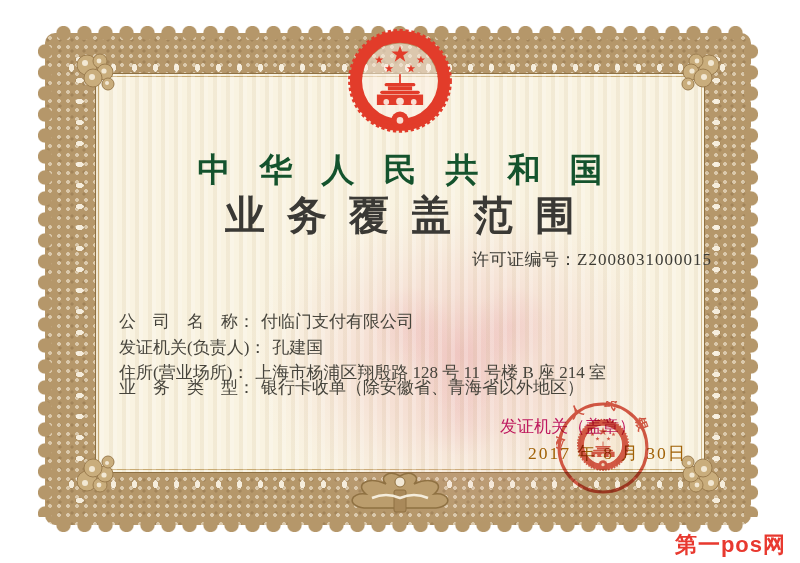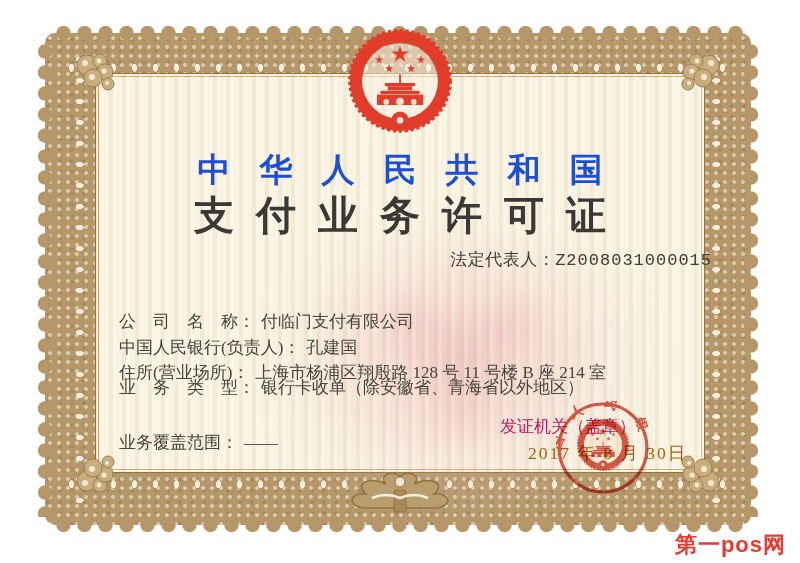--- a/index.html
+++ b/index.html
@@ -62,26 +62,26 @@
   .corner{position:absolute;width:48px;height:48px;pointer-events:none;}
   .c-tl{left:26px;top:16px;}
   .c-tr{left:632px;top:16px;transform:scaleX(-1);}
   .c-bl{left:26px;top:416px;transform:scaleY(-1);}
   .c-br{left:632px;top:416px;transform:scale(-1,-1);}
   .crest{position:absolute;left:275px;top:435px;width:160px;height:50px;pointer-events:none;}
   
   .emblem{position:absolute;left:345px;top:27px;width:110px;height:112px;color:#e23c2a;}
   .title1{position:absolute;left:0;top:148px;width:800px;text-align:center;
     font-size:33px;font-weight:bold;letter-spacing:29px;padding-left:29px;box-sizing:border-box;
-    color:#1d4ed8;}
+    color:#14532d;}
   .title2{position:absolute;left:0;top:188px;width:800px;text-align:center;
     font-size:40px;font-weight:bold;letter-spacing:22px;padding-left:22px;box-sizing:border-box;
     color:#3a3935;}
   .license-line{position:absolute;right:88px;top:248px;font-size:17px;color:#3c3b35;letter-spacing:.5px;}
-  .license-line .num{font-family:Liberation Mono, monospace;letter-spacing:1px;}
+  .license-line .num{font-family:Liberation Serif, serif;letter-spacing:1px;}
   .frow{position:absolute;left:119px;font-size:17px;color:#46443c;white-space:nowrap;}
   .frow .lab{display:inline-block;margin-top:12px;}
   .frow .val{margin-left:6px;margin-top:16px;}
   .r1{top:298px;} .r2{top:324px;} .r3{top:349px;} .r4{top:364px;}
   .r5{top:419px;} .r6{top:446px;}
   .issuer{position:absolute;left:500px;top:415px;font-size:17px;color:#be185d;white-space:nowrap;}
   .idate{position:absolute;left:528px;top:441px;font-size:17.5px;color:#a16207;letter-spacing:2px;white-space:nowrap;}
   .seal{position:absolute;left:556px;top:401px;width:94px;height:94px;color:#d24634;
     opacity:.88;mix-blend-mode:multiply;}
   .wm{position:absolute;right:14px;top:530px;font-size:22px;font-weight:bold;color:#e8392f;
@@ -206,33 +206,32 @@
       <circle cx="80" cy="14" r="5" fill="rgba(252,246,232,.85)" stroke="#8f7142"></circle>
       <path d="M52 30 Q66 24 80 30 Q94 24 108 30" stroke="rgba(252,246,232,.9)" stroke-width="2.5" fill="none"></path>
     </svg>
   </div>
 
   <svg class="emblem" viewBox="0 0 100 100">
     <use href="#emblem-sym" width="100" height="100"></use>
   </svg>
 
   <div class="title1">中华人民共和国</div>
-  <div class="title2">支付业务许可证</div>
-
-  <div class="license-line"><span>法定代表人：</span><span class="num">Z2008031000015</span></div>
+  <div class="title2">业务覆盖范围</div>
+
+  <div class="license-line"><span>许可证编号：</span><span class="num">Z2008031000015</span></div>
 
   <div class="frow r1"><span class="lab">公　司　名　称</span><span>：</span><span class="val">付临门支付有限公司</span></div>
 
-  <div class="frow r2"><span class="lab">中国人民银行(负责人)</span><span>：</span><span class="val">孔建国</span></div>
+  <div class="frow r2"><span class="lab">发证机关(负责人)</span><span>：</span><span class="val">孔建国</span></div>
 
   <div class="frow r3"><span class="lab">住所(营业场所)</span><span>：</span><span class="val">上海市杨浦区翔殷路 128 号 11 号楼 B 座 214 室</span></div>
 
   <div class="frow r4"><span class="lab">业　务　类　型</span><span>：</span><span class="val">银行卡收单（除安徽省、青海省以外地区）</span></div>
 
-  <div class="frow r5"><span class="lab">业务覆盖范围</span><span>：</span><span class="val">——</span></div>
 
 
   <div class="issuer">发证机关（盖章）</div>
   <div class="idate">2017 年 8 月 30日</div>
 
   <svg class="seal" viewBox="0 0 92 92">
     <circle cx="46" cy="46" r="43" fill="none" stroke="currentColor" stroke-width="3"></circle>
     <path id="sealArc" d="M 10,63 A 39.5,39.5 0 1 1 82,63" fill="none"></path>
     <text font-size="13" fill="currentColor" letter-spacing="19" font-family="Liberation Serif, DejaVu Serif, serif" font-weight="bold">
       <textPath href="#sealArc" startOffset="50%" text-anchor="middle">中国人民银行</textPath>

